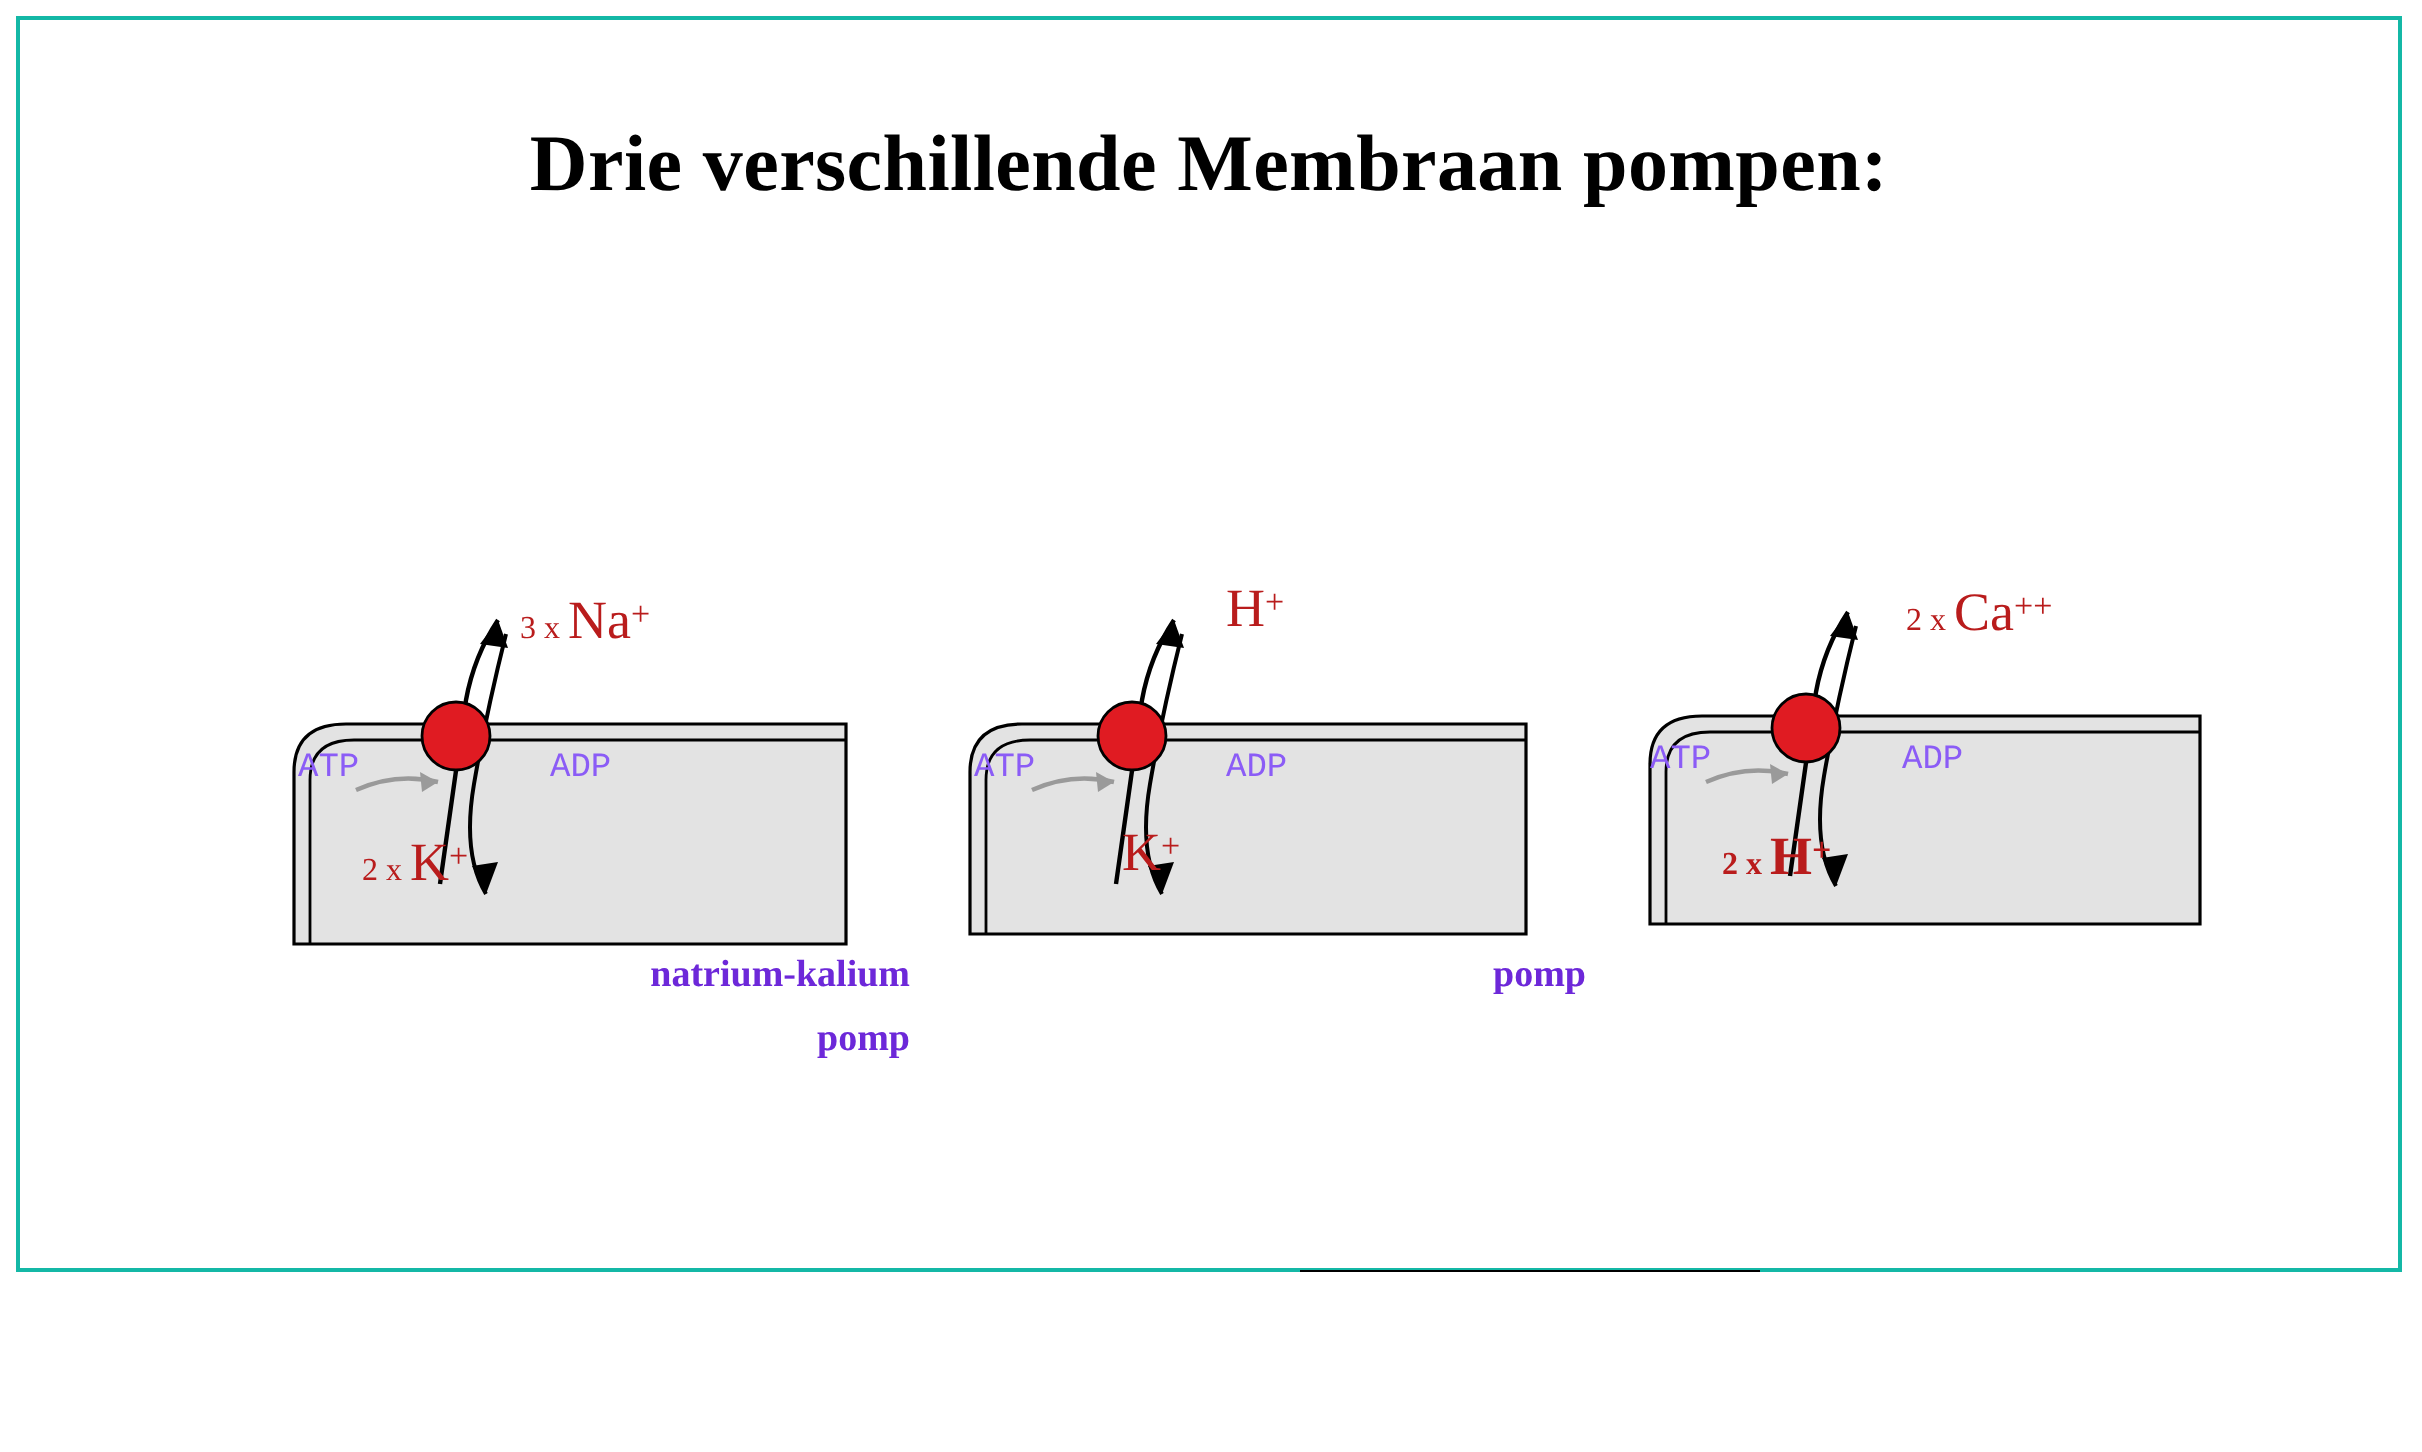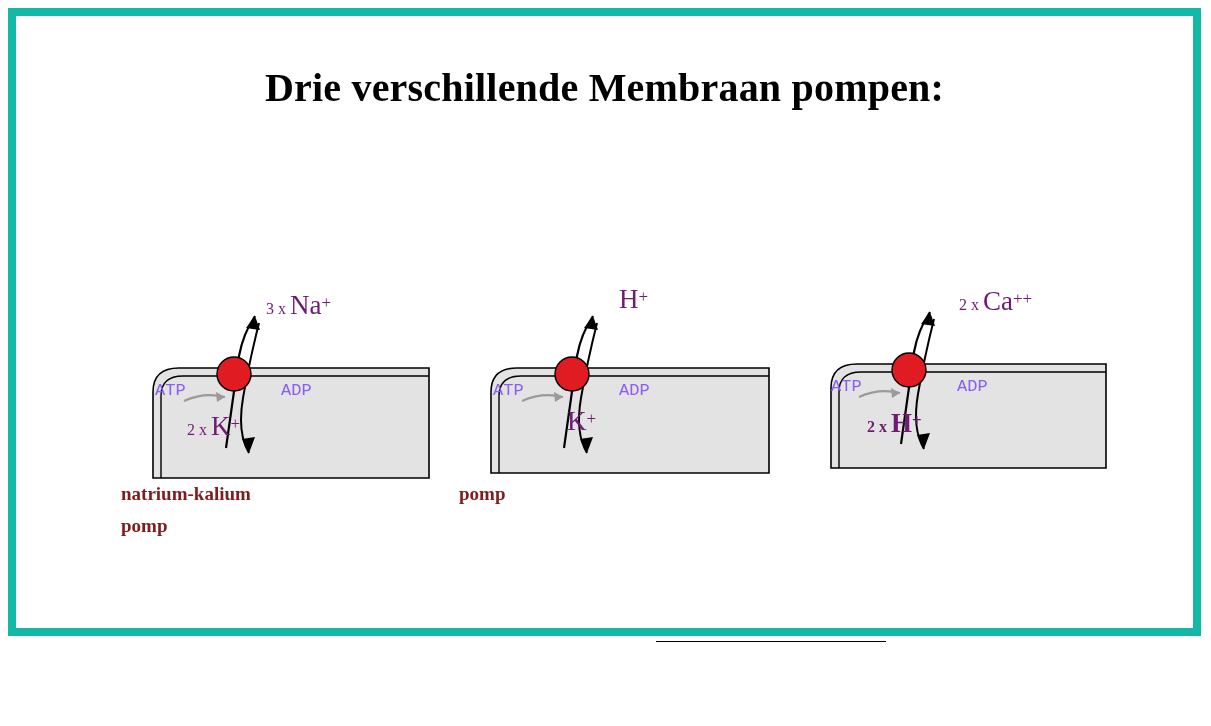--- a/index.html
+++ b/index.html
@@ -12,21 +12,21 @@
     height: 726px;
     font-family: "Liberation Serif", serif;
     overflow: hidden;
   }
   #slide {
     position: absolute;
     left: 8px;
     top: 8px;
     width: 1193px;
     height: 628px;
-    border: 8px solid #14b8a6;
+    border: 2px solid #14b8a6;
     background: #ffffff;
     box-sizing: border-box;
   }
   #title {
     position: absolute;
     left: 0;
     top: 48px;
     width: 100%;
     text-align: center;
     font-size: 40px;
@@ -46,30 +46,31 @@
 
   .pump svg {
     position: absolute;
     left: 0;
     top: 0;
   }
   .caption {
     position: absolute;
     top: 200px;
     width: 100%;
-    text-align: left;
+    text-align: right;
     font-size: 19px;
     font-weight: bold;
     line-height: 32px;
-    color: #7f1d1d;
+    color: #6d28d9;
   }
   .ion-label {
     position: absolute;
-    color: #701a75;
+    color: #b91c1c;
     white-space: nowrap;
+    margin-top: 11px;
   }
   .ion-label .mult {
     font-size: 16px;
   }
   .ion-label .sym {
     font-size: 27px;
   }
   .ion-label .chg {
     font-size: 17px;
     vertical-align: super;

